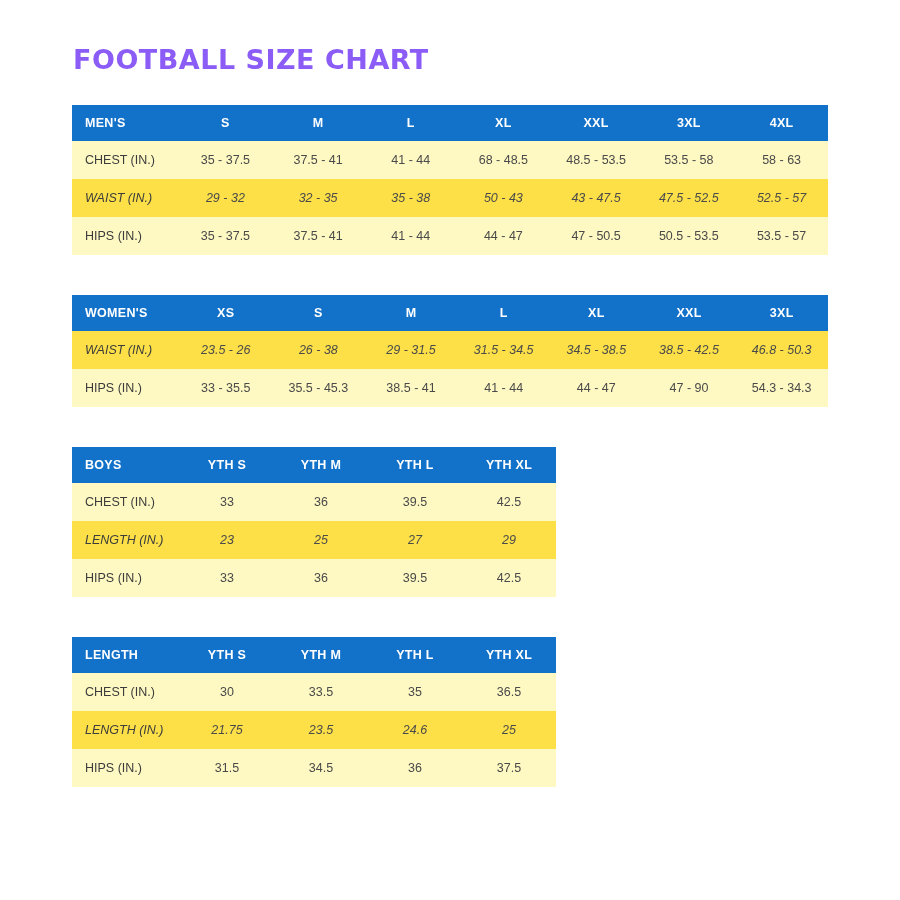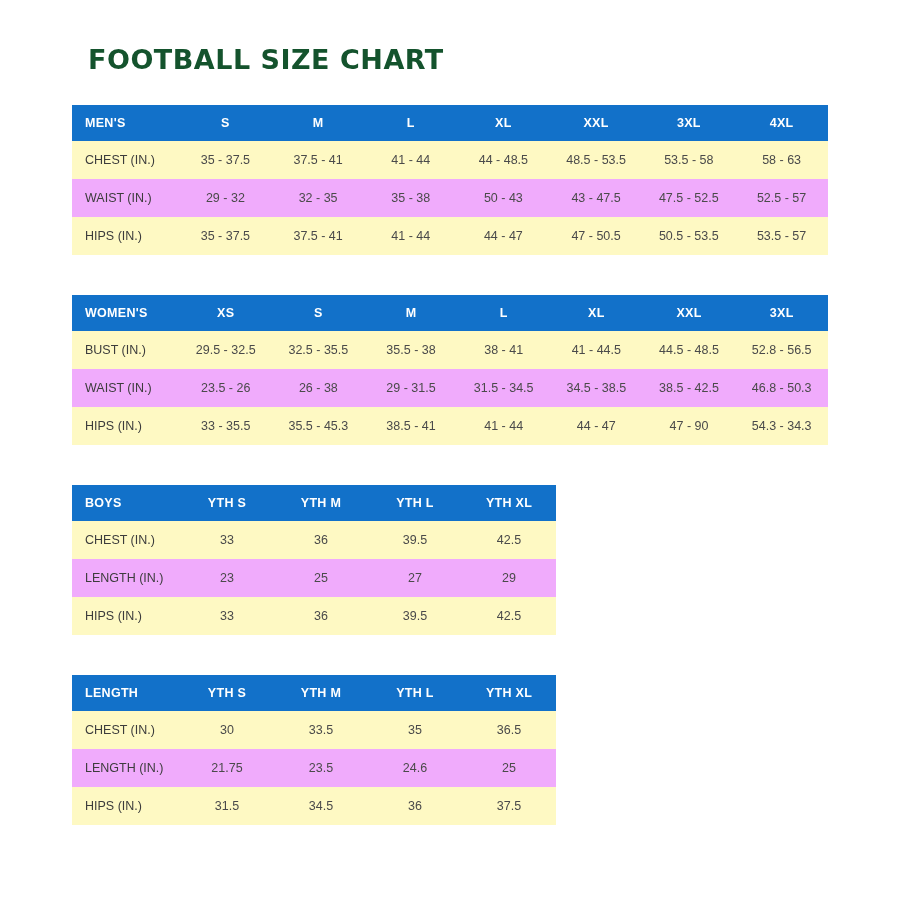--- a/index.html
+++ b/index.html
@@ -13,25 +13,25 @@
     font-family: "Liberation Sans", sans-serif;
     color: #3f3f3f;
     position: relative;
     overflow: hidden;
   }
   .page {
     padding: 44px 72px 0 72px;
     box-sizing: border-box;
   }
   .page-title {
-    color: #14532d;
+    color: #8b5cf6;
     font-size: 27px;
     font-weight: bold;
     letter-spacing: 0.5px;
-    margin: 0 0 30px 16px;
+    margin: 0 0 30px 1px;
     font-family: "DejaVu Sans", sans-serif;
   }
   table.size-table {
     border-collapse: collapse;
     table-layout: fixed;
     margin-bottom: 40px;
     margin-top: 16px;
   }
   table.size-table td, table.size-table th {
     padding: 0;
@@ -60,21 +60,22 @@
   }
   .body-row td.label-col {
     text-align: left;
     padding-left: 13px;
     color: #3c3c3c;
   }
   .body-row.odd td {
     background: #fef9c3;
   }
   .body-row.even td {
-    background: #f0abfc;
+    background: #fde047;
+    font-style: italic;
   }
   
   .t-mens col.c0, .t-womens col.c0 { width: 108px; }
   .t-mens col.cx, .t-womens col.cx { width: 94px; }
   .t-youth col.c0 { width: 108px; }
   .t-youth col.cx { width: 94px; }
 </style>
 </head>
 <body>
 
@@ -104,21 +105,21 @@
         <th>3XL</th>
         <th>4XL</th>
       </tr>
     </thead>
     <tbody>
       <tr class="body-row odd">
         <td class="label-col">CHEST (IN.)</td>
         <td>35 - 37.5</td>
         <td>37.5 - 41</td>
         <td>41 - 44</td>
-        <td>44 - 48.5</td>
+        <td>68 - 48.5</td>
         <td>48.5 - 53.5</td>
         <td>53.5 - 58</td>
         <td>58 - 63</td>
       </tr>
       <tr class="body-row even">
         <td class="label-col">WAIST (IN.)</td>
         <td>29 - 32</td>
         <td>32 - 35</td>
         <td>35 - 38</td>
         <td>50 - 43</td>
@@ -156,30 +157,20 @@
         <th>XS</th>
         <th>S</th>
         <th>M</th>
         <th>L</th>
         <th>XL</th>
         <th>XXL</th>
         <th>3XL</th>
       </tr>
     </thead>
     <tbody>
-      <tr class="body-row odd">
-        <td class="label-col">BUST (IN.)</td>
-        <td>29.5 - 32.5</td>
-        <td>32.5 - 35.5</td>
-        <td>35.5 - 38</td>
-        <td>38 - 41</td>
-        <td>41 - 44.5</td>
-        <td>44.5 - 48.5</td>
-        <td>52.8 - 56.5</td>
-      </tr>
       <tr class="body-row even">
         <td class="label-col">WAIST (IN.)</td>
         <td>23.5 - 26</td>
         <td>26 - 38</td>
         <td>29 - 31.5</td>
         <td>31.5 - 34.5</td>
         <td>34.5 - 38.5</td>
         <td>38.5 - 42.5</td>
         <td>46.8 - 50.3</td>
       </tr>

